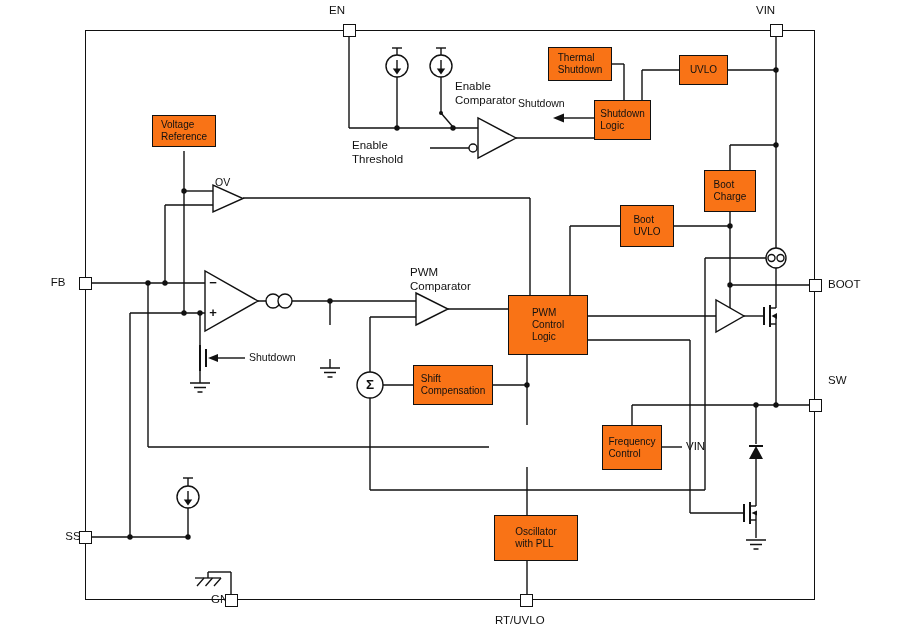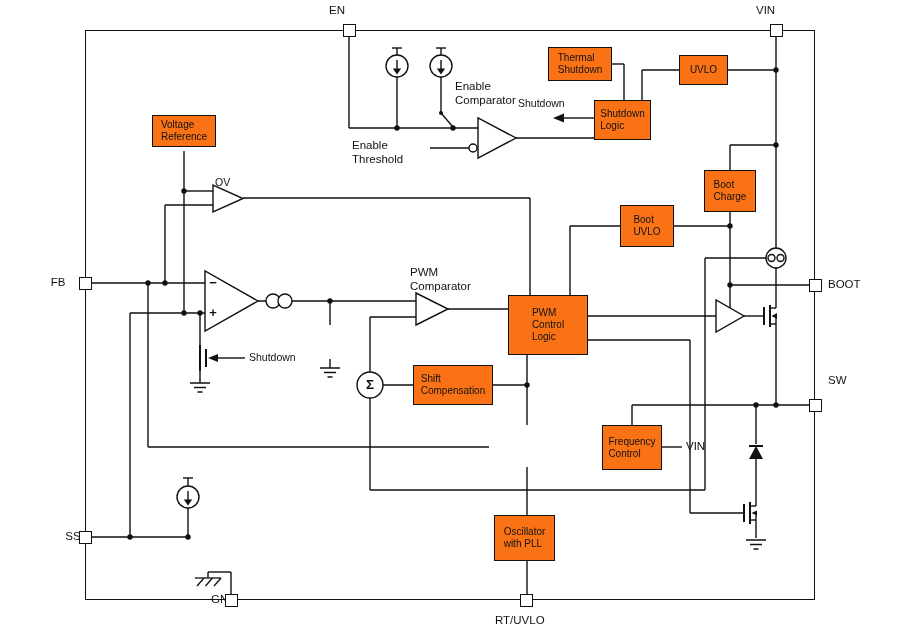--- a/index.html
+++ b/index.html
@@ -258,16 +258,16 @@
 Charge</div>
   <div class="block" style="left:620px;top:205px;width:54px;height:42px">Boot
 UVLO</div>
   <div class="block" style="left:508px;top:295px;width:80px;height:60px">PWM
 Control
 Logic</div>
   <div class="block" style="left:413px;top:365px;width:80px;height:40px">Shift
 Compensation</div>
   <div class="block" style="left:602px;top:425px;width:60px;height:45px">Frequency
 Control</div>
-  <div class="block" style="left:494px;top:515px;width:61px;height:46px">Oscillator
+  <div class="block" style="left:494px;top:515px;width:84px;height:46px">Oscillator
 with PLL</div>
 
 </div>
 
 </body></html>

